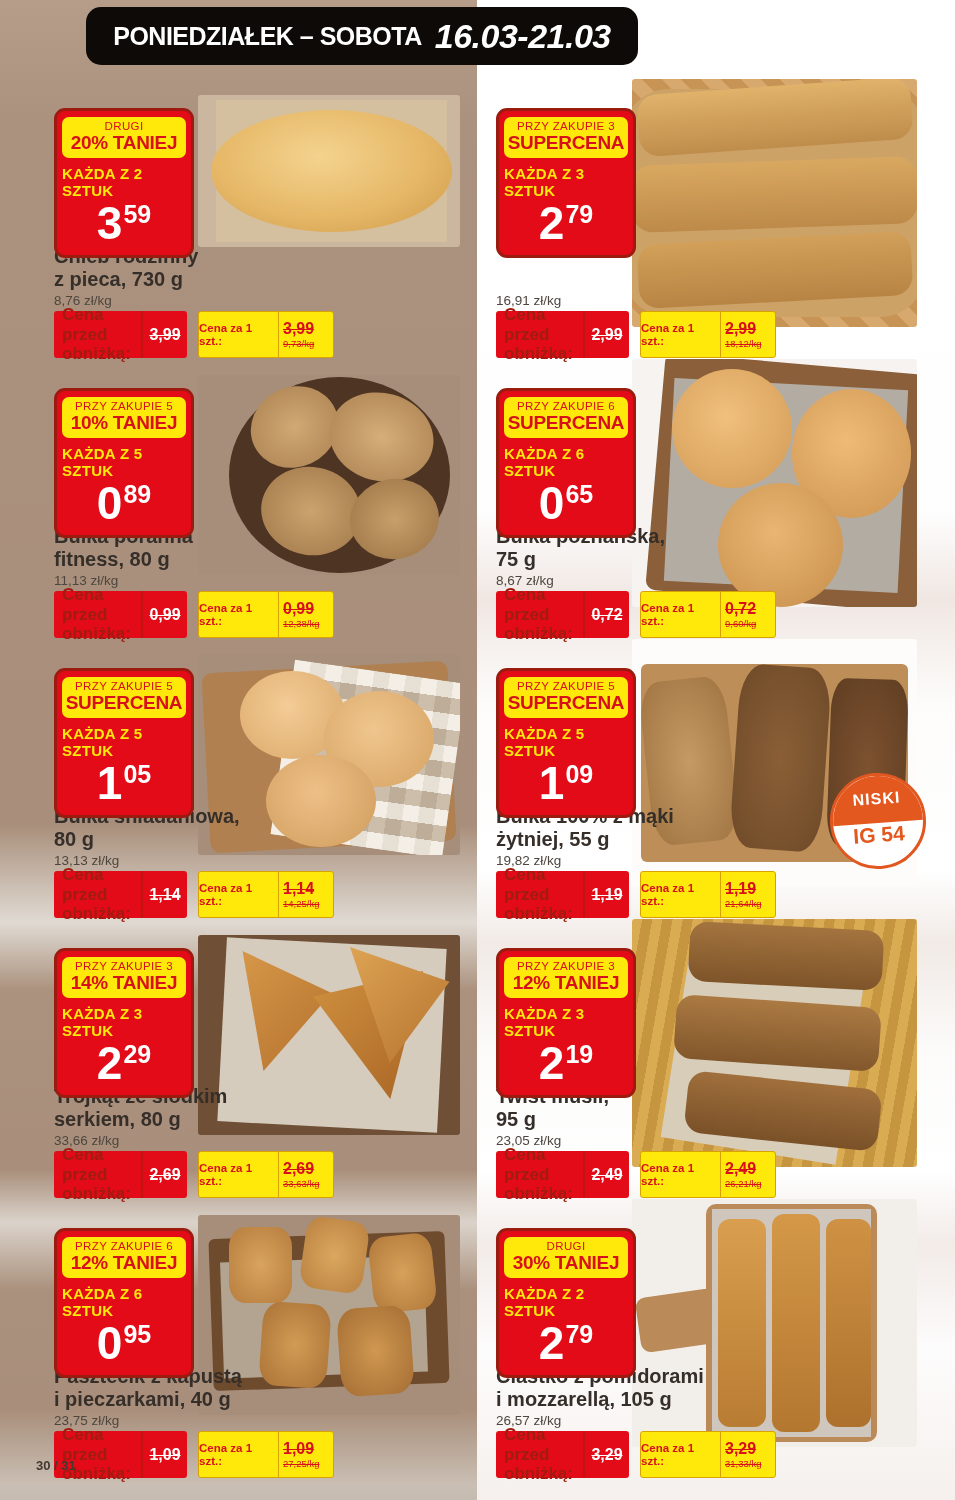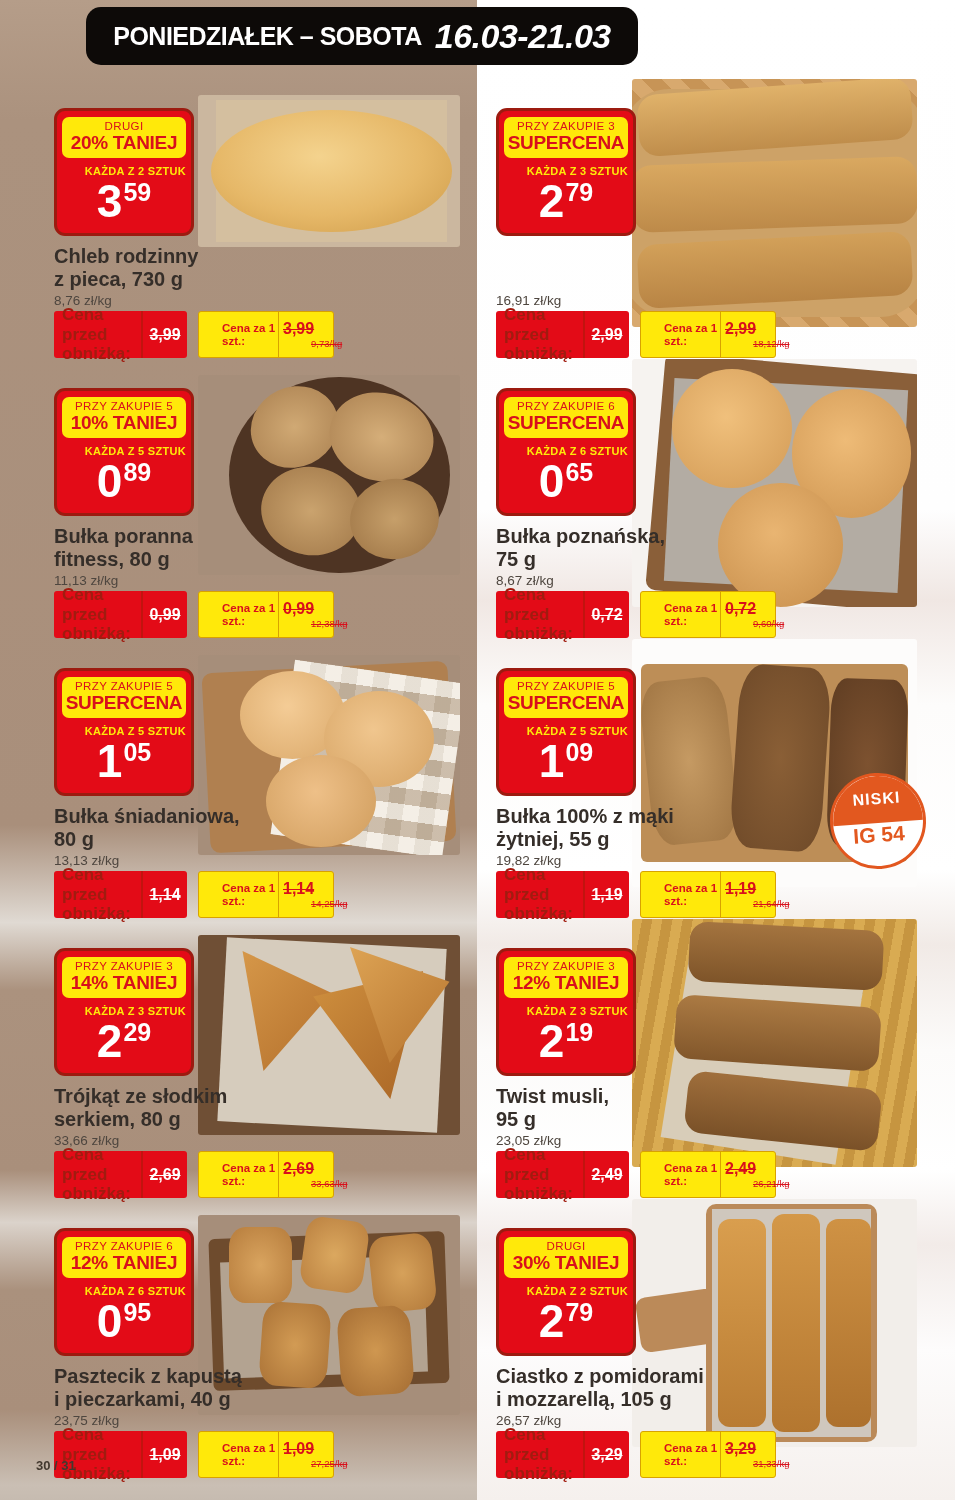--- a/index.html
+++ b/index.html
@@ -24,46 +24,46 @@
   .c2{left:40px;top:375px;} .c3{left:482px;top:375px;width:435px;}
   .c4{left:40px;top:655px;} .c5{left:482px;top:655px;width:435px;}
   .c6{left:40px;top:935px;} .c7{left:482px;top:935px;width:435px;}
   .c8{left:40px;top:1215px;} .c9{left:482px;top:1215px;width:435px;}
 
   .badge{position:absolute;left:14px;top:13px;width:140px;background:#e30b17;
     border:3px solid #9c1b10;border-radius:11px;padding:6px 5px 9px;z-index:4;box-sizing:border-box;}
   .promo-box{background:#ffe90a;border-radius:7px;text-align:center;padding:3px 1px 5px;color:#d8101c;}
   .promo1{font-size:11.5px;font-weight:400;letter-spacing:.4px;line-height:1.1;}
   .promo2{font-size:19px;font-weight:800;letter-spacing:-.3px;line-height:1.05;}
-  .cond{color:#ffe90a;font-weight:700;font-size:11px;text-align:right;margin-top:7px;letter-spacing:.3px;}
+  .cond{color:#ffe90a;font-weight:700;font-size:15px;text-align:left;margin-top:7px;letter-spacing:.3px;}
   .bigprice{color:#fff;text-align:center;margin-top:1px;font-weight:800;display:flex;justify-content:center;line-height:1;}
   .bp-main{font-size:46px;}
   .bp-cents{font-size:25px;margin-top:2px;margin-left:1px;}
 
   .photo{position:absolute;left:158px;top:0;width:262px;height:200px;z-index:1;overflow:hidden;border-radius:3px;}
   .card.right .photo{left:150px;top:-16px;width:285px;height:248px;}
   .c0 .photo{height:152px;}
   .photo span{position:absolute;display:block;}
 
   .pname{position:absolute;left:14px;top:150px;width:400px;z-index:3;font-size:20px;font-weight:700;
     color:#352e29;line-height:1.17;white-space:pre-line;}
   .punit{position:absolute;left:14px;top:198px;z-index:3;font-size:13.5px;color:#4e463f;}
   .prow{position:absolute;left:14px;top:216px;z-index:3;display:flex;gap:11px;}
 
   .bbox{width:133px;height:47px;background:#e30b17;border-radius:3px;display:flex;align-items:center;box-sizing:border-box;}
   .blabel{flex:1;color:#a01c10;font-weight:800;font-size:17px;line-height:1.15;padding:0 3px 0 8px;}
   .bdiv{width:2px;height:100%;background:#c1140f;}
   .bprice{width:44px;color:#fff;font-weight:800;font-size:16px;text-align:center;text-decoration:line-through;}
 
   .ybox{width:136px;height:47px;background:#ffe90a;border:1px solid #d8a200;border-radius:3px;display:flex;align-items:center;box-sizing:border-box;}
-  .ylabel{flex:1;color:#d8101c;font-weight:800;font-size:11.5px;line-height:1.1;padding-left:23px;}
+  .ylabel{flex:1;color:#d8101c;font-weight:800;font-size:11.5px;line-height:1.1;padding-left:0;}
   .ydiv{width:1px;height:100%;background:#d8a200;}
   .ycol{width:50px;padding-left:4px;}
   .yprice{display:block;color:#d8101c;font-weight:800;font-size:16px;text-decoration:line-through;line-height:1.1;}
-  .ykg{display:block;color:#d8101c;font-size:9.5px;text-decoration:line-through;margin-top:1px;margin-left:28px;}
+  .ykg{display:block;color:#d8101c;font-size:9.5px;text-decoration:line-through;margin-top:1px;}
 
   
   .ig{position:absolute;left:348px;top:118px;width:96px;height:96px;border-radius:50%;
     border:3px solid #e2571f;background:#fff;overflow:hidden;z-index:5;box-sizing:border-box;transform:rotate(-4deg);}
   .ig-top{height:52%;background:#e2581f;color:#fff;font-weight:700;font-size:16px;display:flex;align-items:center;justify-content:center;letter-spacing:1px;}
   .ig-bot{height:48%;color:#e2581f;font-weight:800;font-size:21px;display:flex;align-items:flex-start;justify-content:center;}
 
   .pgnum{position:absolute;left:36px;top:1458px;font-size:13px;font-weight:700;color:#43392f;z-index:6;}
 
   

